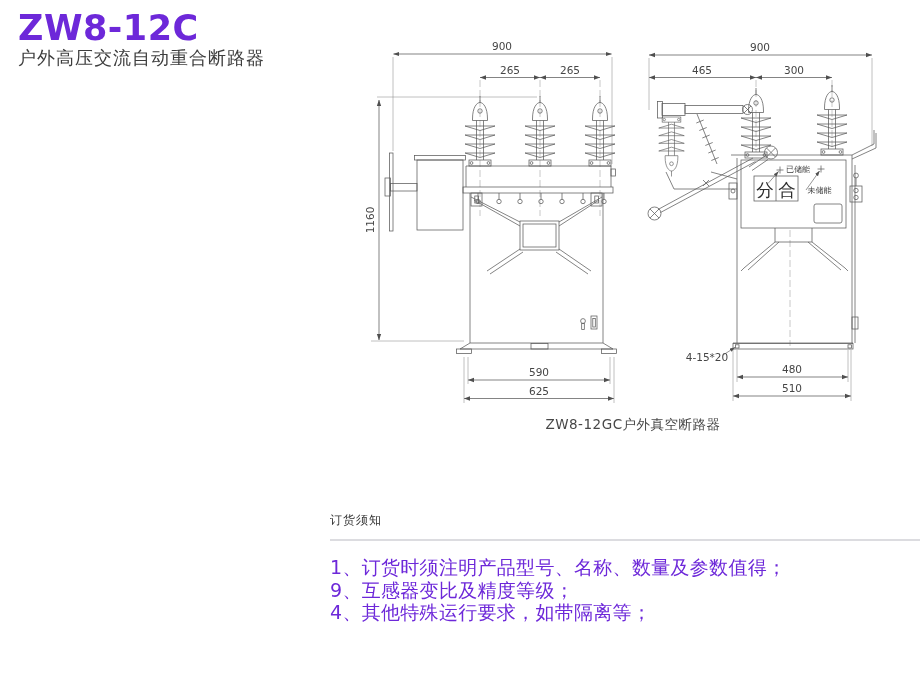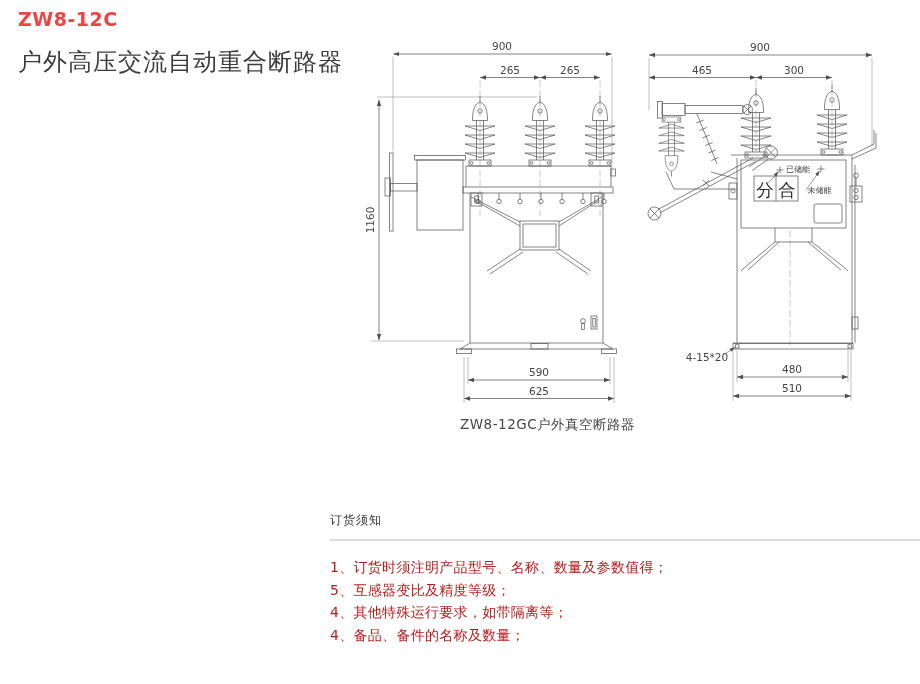--- a/index.html
+++ b/index.html
@@ -1,36 +1,36 @@
 <!DOCTYPE html>
 <html><head>
 <meta charset="utf-8">
 <style>
   html,body{margin:0;padding:0}
   body{
     width:920px;height:684px;position:relative;background:#ffffff;overflow:hidden;
     font-family:"DejaVu Sans","Liberation Sans",sans-serif;
   }
-  .title{position:absolute;left:18px;top:8px;font-size:19px;font-weight:bold;color:#ef4444;letter-spacing:.5px}
-  .subtitle{position:absolute;left:18px;top:46px;font-size:24px;font-weight:500;color:#3d3d3d;letter-spacing:1px}
+  .title{position:absolute;left:18px;top:8px;font-size:35px;font-weight:bold;color:#6d28d9;letter-spacing:.5px}
+  .subtitle{position:absolute;left:18px;top:46px;font-size:18px;font-weight:500;color:#3d3d3d;letter-spacing:1px}
   .dw{position:absolute;left:340px;top:28px;width:580px;height:382px}
   .dw line,.dw path,.dw rect,.dw circle,.dw polyline{stroke:#5b5b5b;stroke-width:.75;fill:none}
   .dw .dim{stroke:#4f4f4f;stroke-width:.7;marker-start:url(#arr);marker-end:url(#arr)}
   .dw .ext{stroke:#8d8d8d;stroke-width:.55}
   .dw .cl{stroke:#9a9a9a;stroke-width:.55;stroke-dasharray:7 3}
   .dw .lead{stroke:#4f4f4f;stroke-width:.6;marker-end:url(#arr)}
   .dw text{stroke:none;fill:#454545;font-size:10.5px;text-anchor:middle;font-family:"DejaVu Sans","Liberation Sans",sans-serif}
   .dw text.cn-big{font-size:17.5px;fill:#2d2d2d}
   .dw text.cn-small{font-size:8px;text-anchor:start;fill:#3d3d3d}
-  .caption{position:absolute;left:460px;top:416px;width:346px;font-size:13.5px;color:#474747;letter-spacing:.5px}
+  .caption{position:absolute;left:460px;top:416px;width:346px;text-align:center;font-size:13.5px;color:#474747;letter-spacing:.5px}
   .ordering{position:absolute;left:330px;top:512px;width:590px}
   .ordering-heading{font-size:12px;color:#333;letter-spacing:1px}
   .rule{margin-top:10px;height:2px;background:#dcdce0;width:590px}
   .ordering-items{margin-top:15px}
-  .o-item{font-size:14px;color:#b91c1c;line-height:22.6px;letter-spacing:.3px}
+  .o-item{font-size:19px;color:#6d28d9;line-height:22.6px;letter-spacing:.3px}
 </style>
 </head>
 <body>
 
 <div class="title">ZW8-12C</div>
 <div class="subtitle">户外高压交流自动重合断路器</div>
 
 <svg class="dw" viewBox="340 28 580 382" xmlns="http://www.w3.org/2000/svg">
   <defs>
     <marker id="arr" viewBox="0 0 10 10" refX="9.5" refY="5" markerWidth="9" markerHeight="9" orient="auto-start-reverse">
@@ -248,17 +248,16 @@
   </g>
 </svg>
 
 <div class="caption">ZW8-12GC户外真空断路器</div>
 
 <div class="ordering">
   <div class="ordering-heading">订货须知</div>
   <div class="rule"></div>
   <div class="ordering-items">
     <div class="o-item">1、订货时须注明产品型号、名称、数量及参数值得；</div>
-    <div class="o-item">5、互感器变比及精度等级；</div>
+    <div class="o-item">9、互感器变比及精度等级；</div>
     <div class="o-item">4、其他特殊运行要求，如带隔离等；</div>
-    <div class="o-item">4、备品、备件的名称及数量；</div>
   </div>
 </div>
 
 </body></html>

